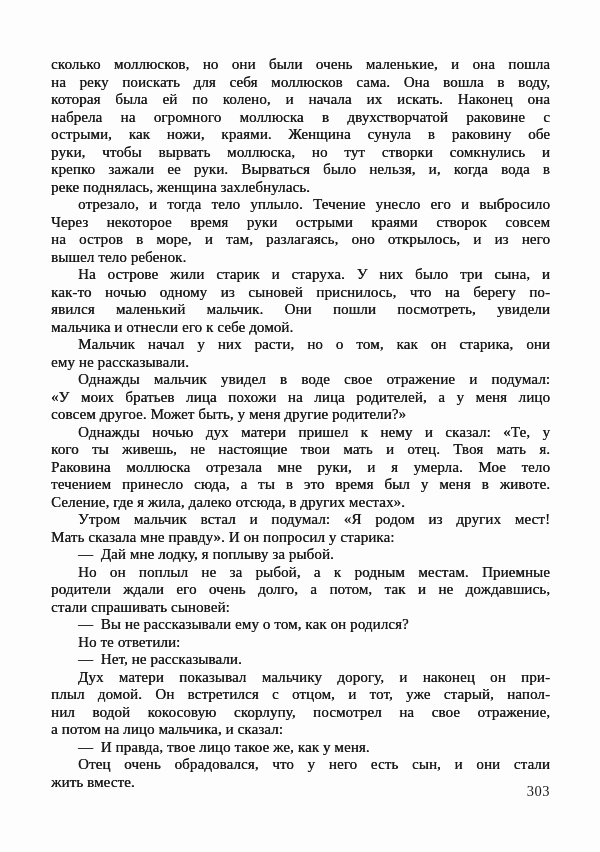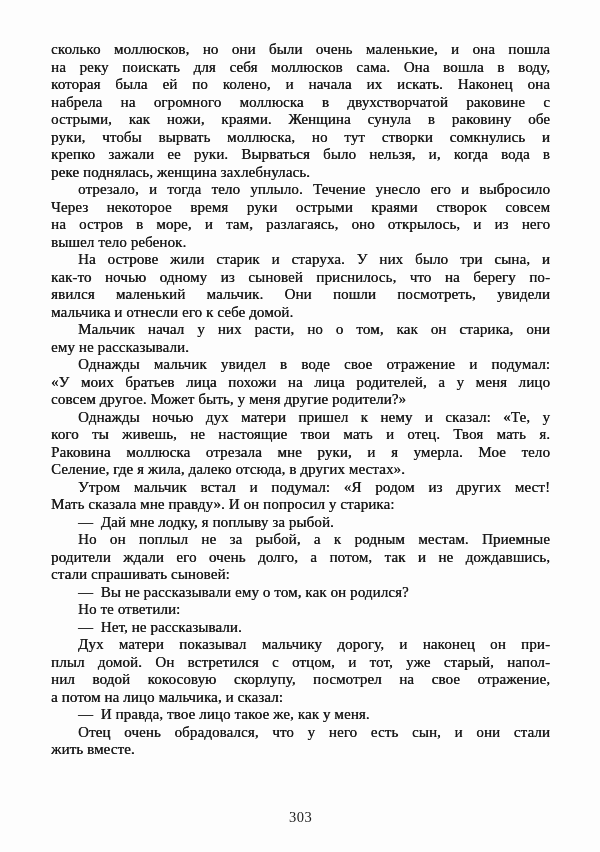--- a/index.html
+++ b/index.html
@@ -16,21 +16,21 @@
     position: relative;
     width: 600px;
     height: 852px;
     background: var(--paper, #fdfdfd);
     color: var(--ink, #1b1b1b);
     font-family: "Liberation Serif", "DejaVu Serif", serif;
   }
   .text-block {
     position: absolute;
     left: 51px;
-    top: 41px;
+    top: 56px;
     width: 499px;
     font-size: 15px;
     line-height: 17.5px;
     letter-spacing: 0.1px;
   }
   .para {
     margin: 0;
     padding: 0;
   }
   .line {
@@ -41,23 +41,23 @@
   }
   .line.last {
     text-align-last: left;
   }
   .para.indent .line:first-child {
     text-indent: 27px;
   }
   .page-number {
     position: absolute;
     left: 51px;
-    top: 809px;
+    top: 783px;
     width: 499px;
-    text-align: center;
+    text-align: right;
     font-size: 14.5px;
     letter-spacing: 0.5px;
     color: var(--ink, #1b1b1b);
   }
 </style>
 </head>
 <body>
 
 <div class="page">
   <main class="text-block">
@@ -89,20 +89,21 @@
       </div>
       <div class="para indent">
         <div class="line">Однажды мальчик увидел в воде свое отражение и подумал:</div>
         <div class="line">«У моих братьев лица похожи на лица родителей, а у меня лицо</div>
         <div class="line last">совсем другое. Может быть, у меня другие родители?»</div>
       </div>
       <div class="para indent">
         <div class="line">Однажды ночью дух матери пришел к нему и сказал: «Те, у</div>
         <div class="line">кого ты живешь, не настоящие твои мать и отец. Твоя мать я.</div>
         <div class="line">Раковина моллюска отрезала мне руки, и я умерла. Мое тело</div>
+        <div class="line">течением принесло сюда, а ты в это время был у меня в животе.</div>
         <div class="line last">Селение, где я жила, далеко отсюда, в других местах».</div>
       </div>
       <div class="para indent">
         <div class="line">Утром мальчик встал и подумал: «Я родом из других мест!</div>
         <div class="line last">Мать сказала мне правду». И он попросил у старика:</div>
       </div>
       <div class="para indent">
         <div class="line last">— Дай мне лодку, я поплыву за рыбой.</div>
       </div>
       <div class="para indent">

